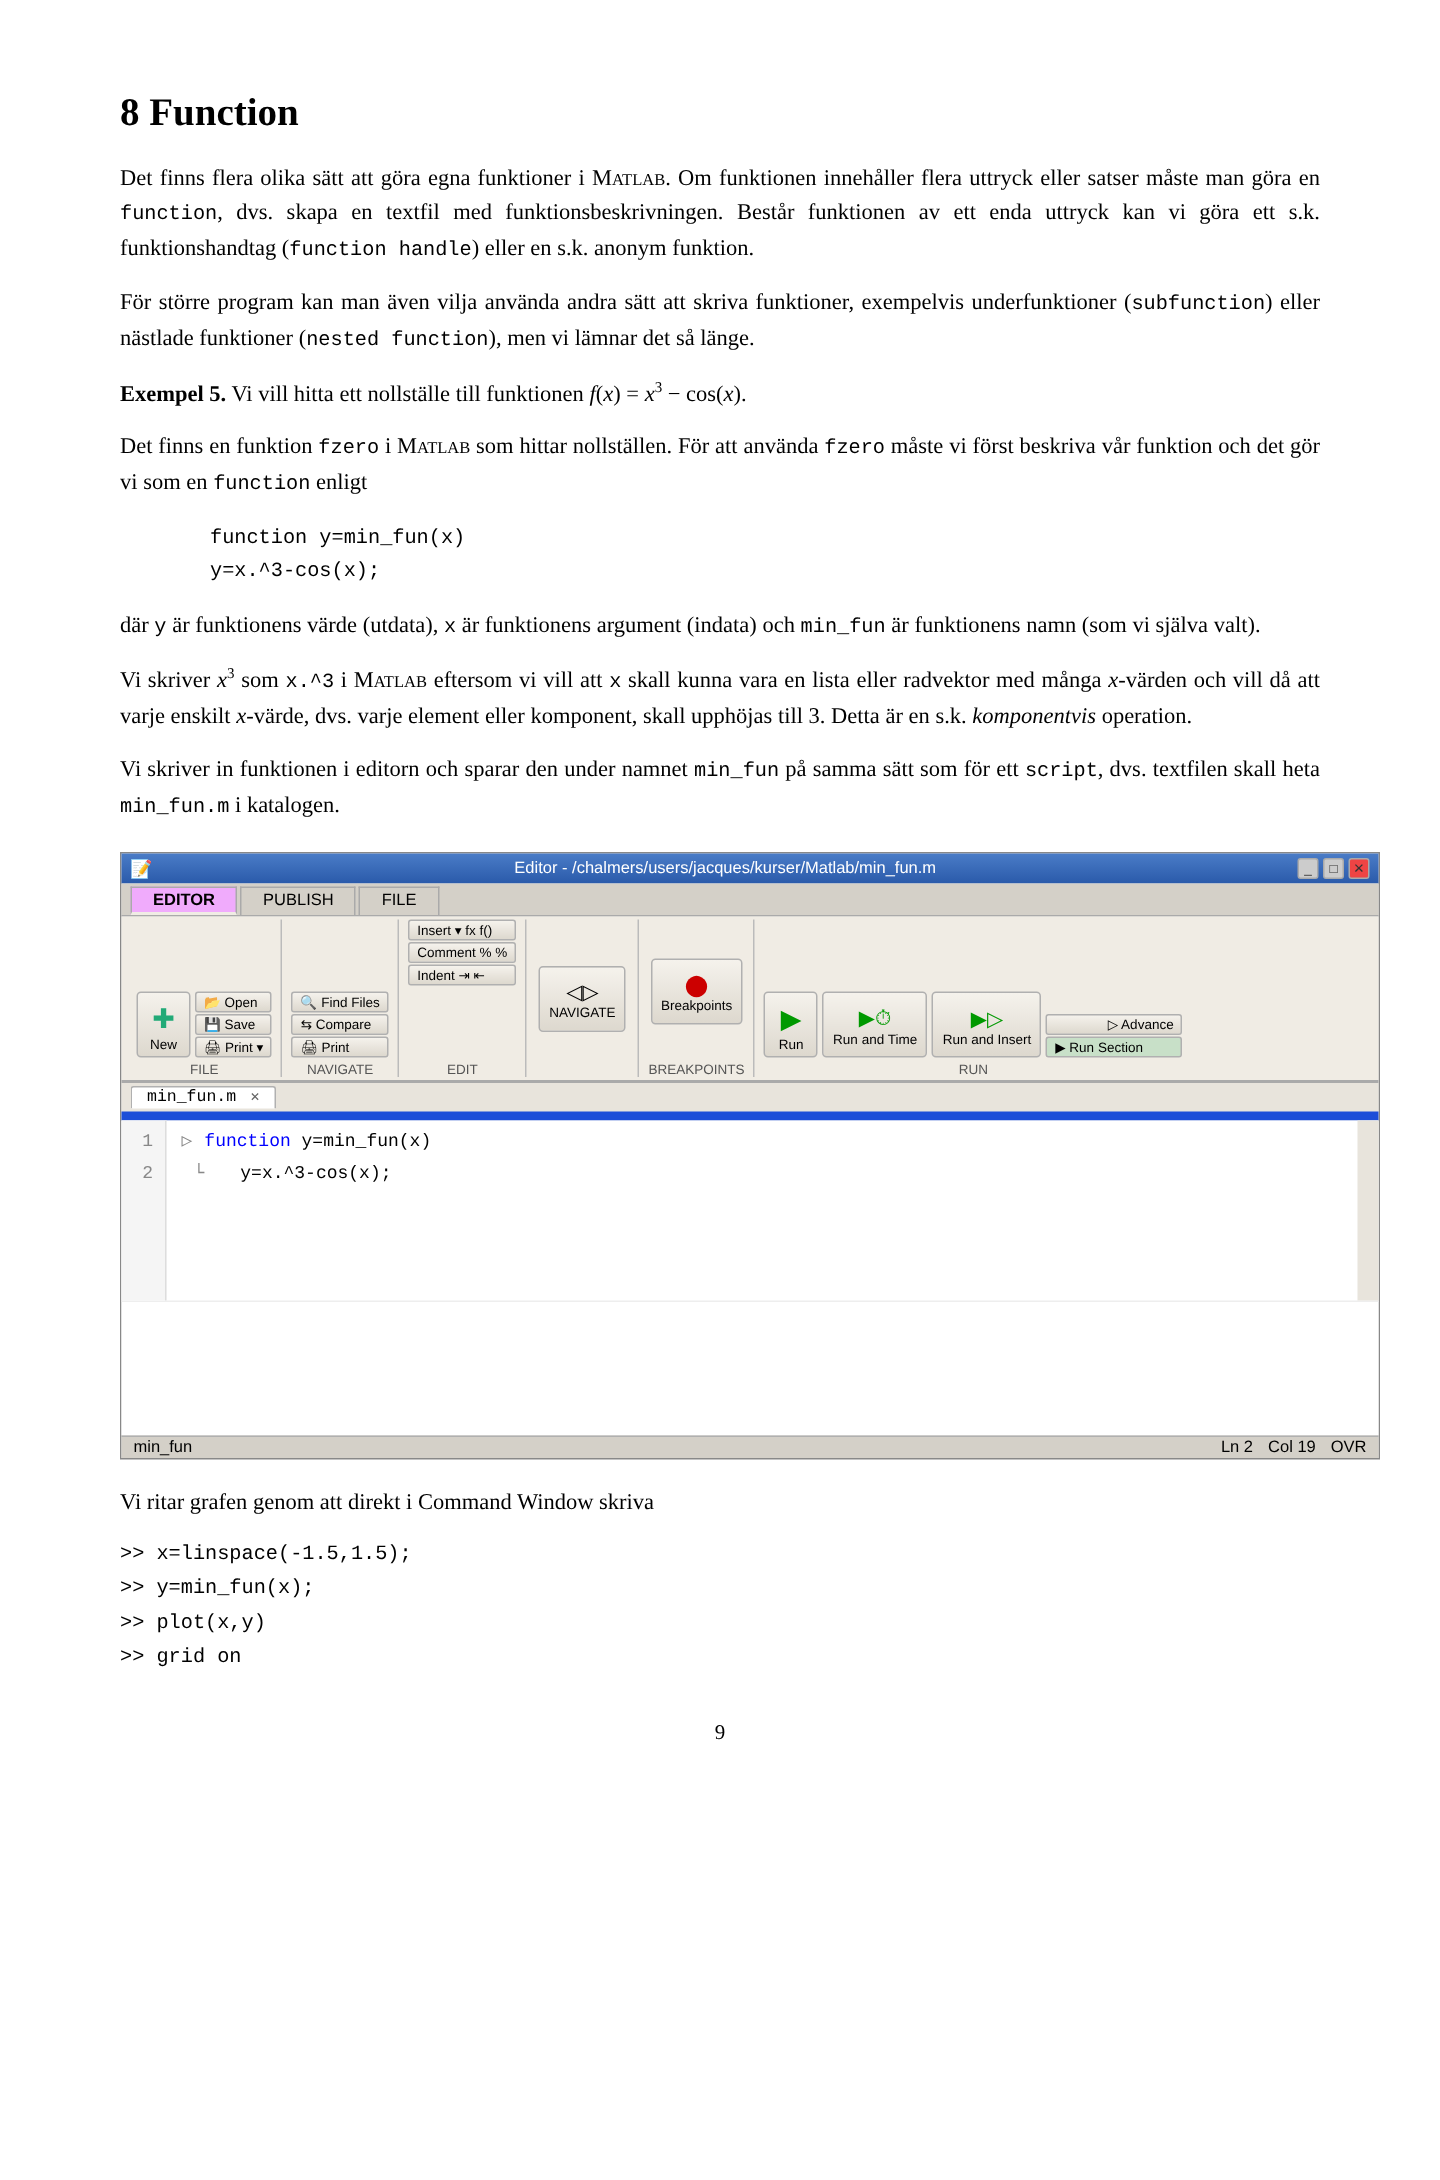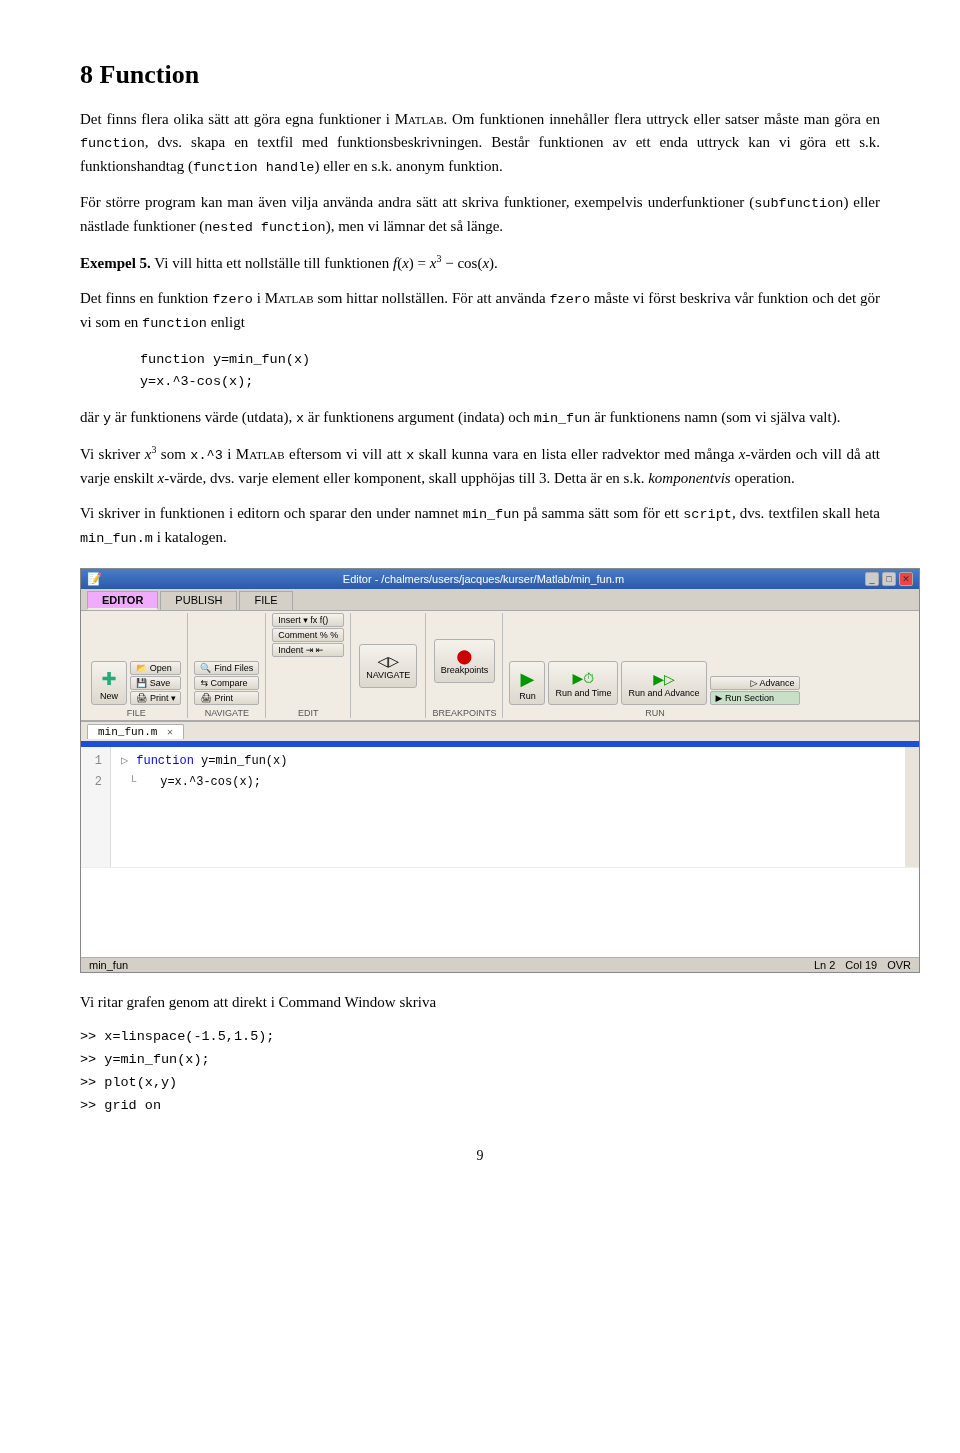--- a/index.html
+++ b/index.html
@@ -340,21 +340,21 @@
           <div class="ribbon-btn-large" style="min-height:44px;">
             <span style="font-size:18px; color:#090;">▶</span>
             <span style="font-size:9px; margin-top:1px;">Run</span>
           </div>
           <div class="ribbon-btn-large" style="min-height:44px; font-size:9px;">
             <span style="font-size:14px; color:#090;">▶⏱</span>
             <span style="font-size:9px; margin-top:1px;">Run and Time</span>
           </div>
           <div class="ribbon-btn-large" style="min-height:44px; font-size:9px;">
             <span style="font-size:14px; color:#090;">▶▷</span>
-            <span style="font-size:9px; margin-top:1px;">Run and Advance</span>
+            <span style="font-size:9px; margin-top:1px;">Run and Insert</span>
           </div>
           <div style="display:flex; flex-direction:column; gap:1px;">
             <div class="ribbon-btn-small" style="font-size:9px;padding-left:40px;">▷ Advance</div>
             <div class="ribbon-btn-small" style="font-size:9px; background:#c8e0c8;">▶ Run Section</div>
           </div>
         </div>
         <div style="font-size:9px; color:#555; font-family:Arial,sans-serif;">RUN</div>
       </div>
     </div>
 

